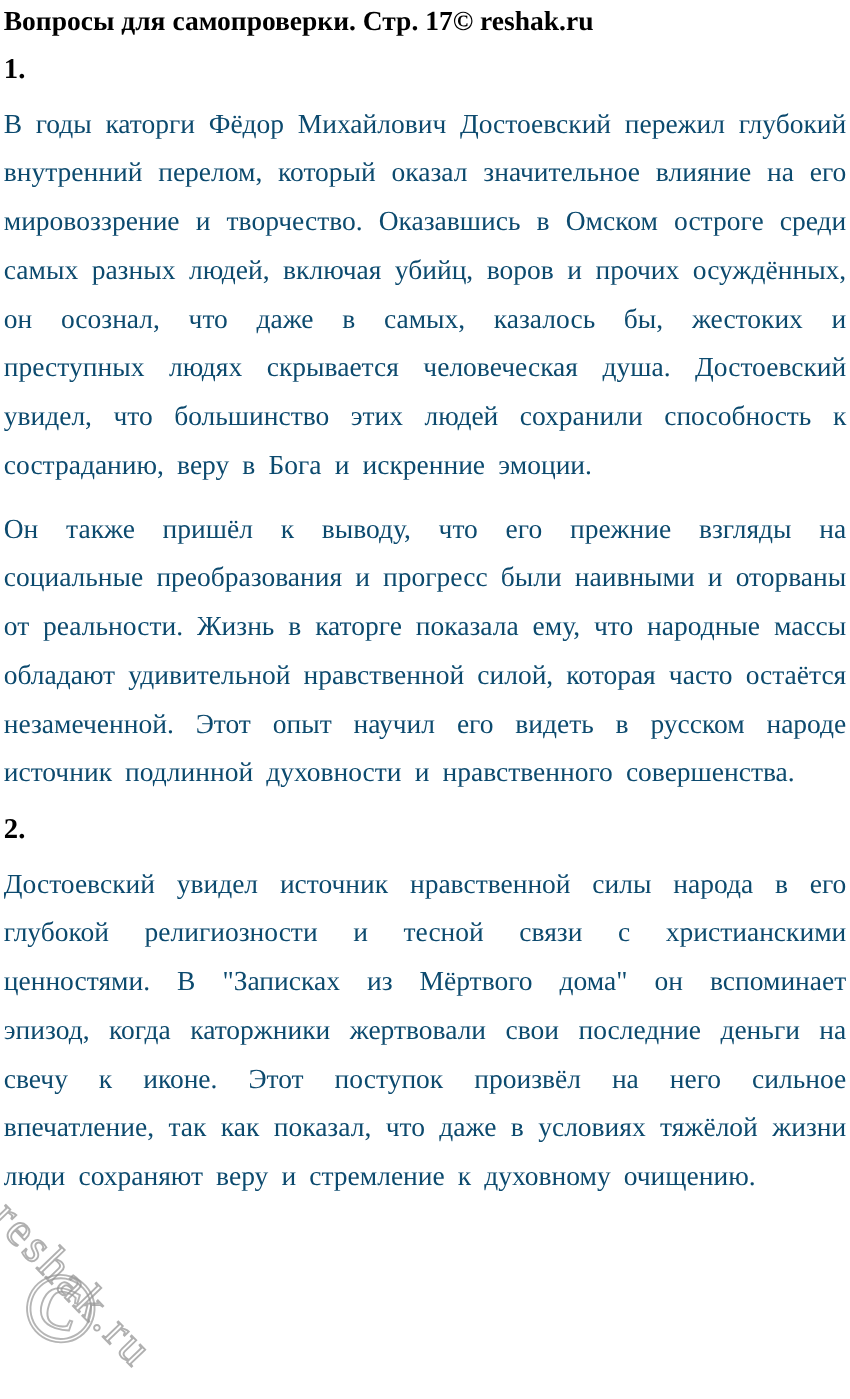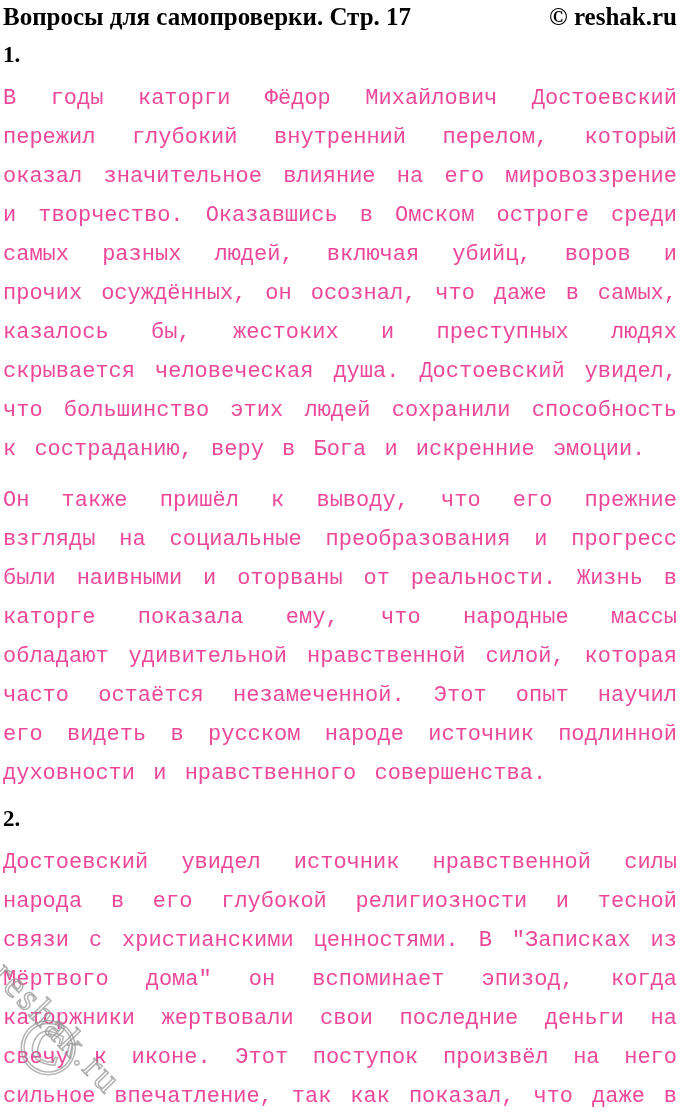--- a/index.html
+++ b/index.html
@@ -15,45 +15,43 @@
     position: relative;
     overflow: hidden;
   }
   .page {
     position: relative;
     z-index: 1;
     padding: 4px 3px 0 3px;
   }
   .header {
     display: flex;
-    justify-content: space-between;
     align-items: baseline;
-    font-size: 25px;
+    font-size: 22px;
     line-height: 25px;
   }
   .page-title {
     font-weight: 700;
   }
   .copyright {
     font-weight: 700;
   }
   .section-number {
     font-weight: 700;
     font-size: 23px;
     line-height: 24px;
     margin: 14px 0 0 0;
   }
   .body-par {
     font-size: 22px;
     line-height: 39px;
     text-align: justify;
     word-spacing: 5px;
     margin: 12px 0 0 0;
-    color: #ec4899;
-    font-family: Liberation Mono, monospace;
+    color: #0c4a6e;
   }
   
   .watermark {
     position: absolute;
     left: 0;
     top: 0;
     width: 680px;
     height: 1119px;
     z-index: 2;
     pointer-events: none;

